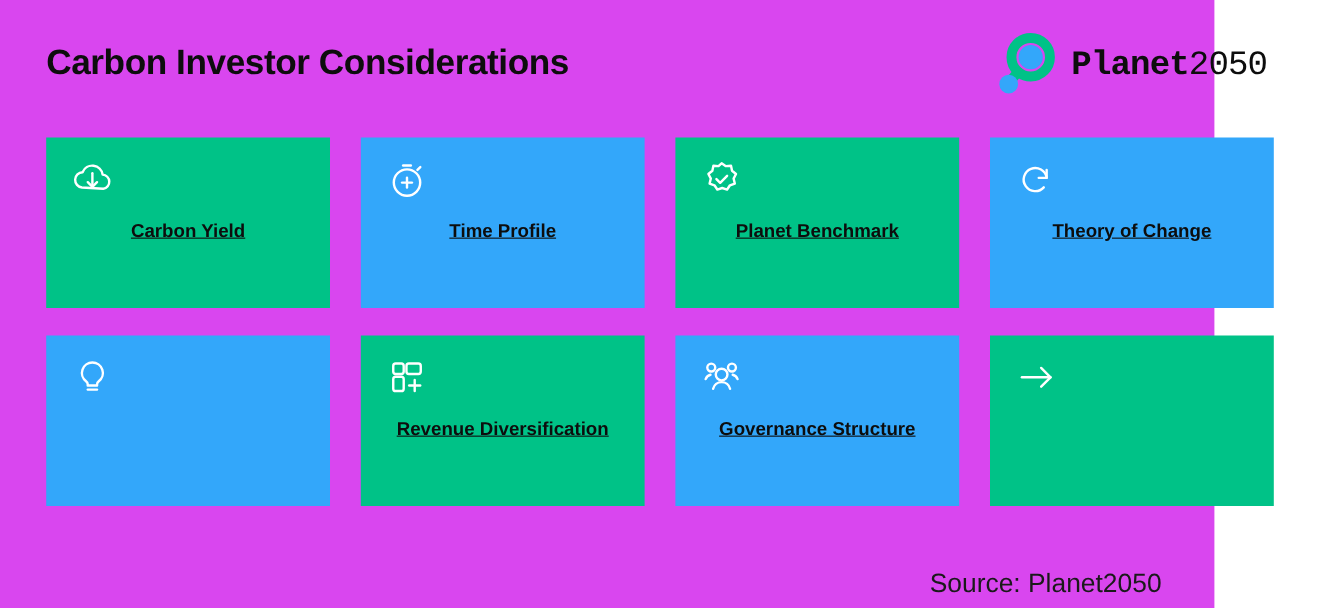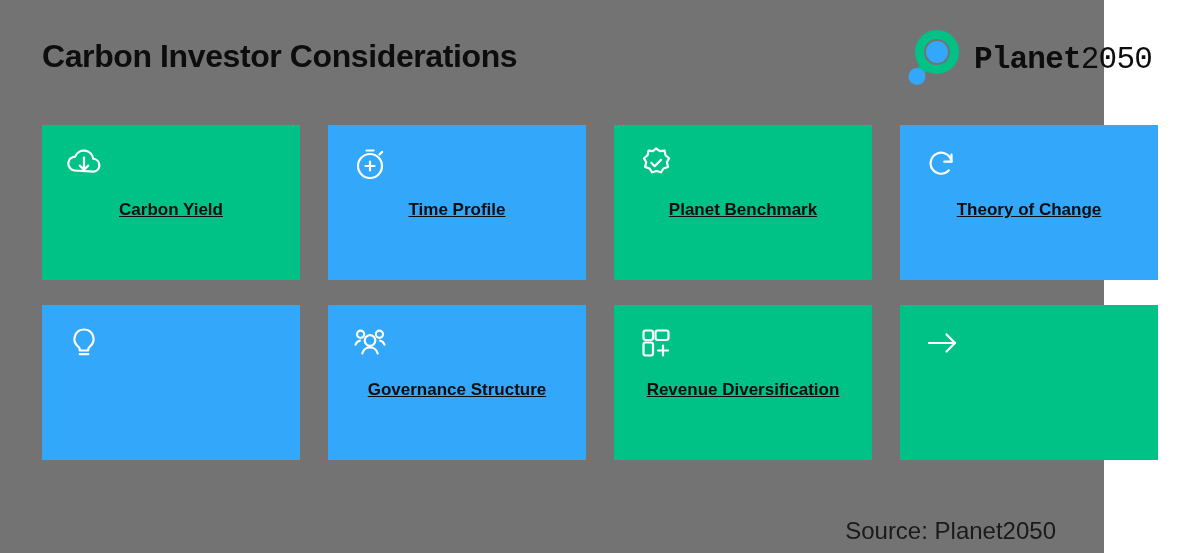--- a/index.html
+++ b/index.html
@@ -7,21 +7,21 @@
     width: 1200px;
     height: 553px;
     background: #ffffff;
     font-family: "Liberation Sans", sans-serif;
     overflow: hidden;
   }
   .page {
     position: relative;
     width: 1104px;
     height: 553px;
-    background: #737373;
+    background: #d946ef;
   }
 
   
   .header {
     position: absolute;
     left: 0; top: 0;
     width: 1200px;
     height: 110px;
   }
   .page-title {
@@ -195,50 +195,50 @@
 
     <div class="card blue">
       <span class="card-icon">
         <svg viewBox="0 0 44 44" fill="none" stroke="#ffffff" stroke-width="2.2" stroke-linecap="round" stroke-linejoin="round">
           <path d="M22 8.5a9.5 9.5 0 0 0-5.8 17.03c1.0.8 1.55 1.7 1.55 2.7v1.27h8.5v-1.27c0-1 .55-1.9 1.55-2.7A9.5 9.5 0 0 0 22 8.5z"></path>
           <path d="M17.8 33.2h8.4"></path>
         </svg>
       </span>
     </div>
 
+    <div class="card green">
+      <span class="card-icon">
+        <svg viewBox="0 0 44 44" fill="none" stroke="#ffffff" stroke-width="2.2" stroke-linecap="round" stroke-linejoin="round">
+          <rect x="9.5" y="9.5" width="9.5" height="9.5" rx="2.2"></rect>
+          <rect x="21.5" y="9.5" width="13" height="9.5" rx="2.2"></rect>
+          <rect x="9.5" y="21.5" width="9.5" height="13" rx="2.2"></rect>
+          <path d="M29 24.5v10"></path>
+          <path d="M24 29.5h10"></path>
+        </svg>
+      </span>
+      <span class="card-label">Revenue Diversification</span>
+    </div>
+
     <div class="card blue">
       <span class="card-icon">
         <svg viewBox="0 0 44 44" fill="none" stroke="#ffffff" stroke-width="2.2" stroke-linecap="round" stroke-linejoin="round">
           <circle cx="22" cy="19.5" r="5.3"></circle>
           <path d="M14.3 32.5a7.9 7.9 0 0 1 15.4 0"></path>
           <circle cx="12.6" cy="13.2" r="3.6"></circle>
           <circle cx="31.4" cy="13.2" r="3.6"></circle>
           <path d="M7.5 23.6a6.2 6.2 0 0 1 4.4-3.9"></path>
           <path d="M36.5 23.6a6.2 6.2 0 0 0-4.4-3.9"></path>
         </svg>
       </span>
       <span class="card-label">Governance Structure</span>
     </div>
 
     <div class="card green">
       <span class="card-icon">
         <svg viewBox="0 0 44 44" fill="none" stroke="#ffffff" stroke-width="2.2" stroke-linecap="round" stroke-linejoin="round">
-          <rect x="9.5" y="9.5" width="9.5" height="9.5" rx="2.2"></rect>
-          <rect x="21.5" y="9.5" width="13" height="9.5" rx="2.2"></rect>
-          <rect x="9.5" y="21.5" width="9.5" height="13" rx="2.2"></rect>
-          <path d="M29 24.5v10"></path>
-          <path d="M24 29.5h10"></path>
-        </svg>
-      </span>
-      <span class="card-label">Revenue Diversification</span>
-    </div>
-
-    <div class="card green">
-      <span class="card-icon">
-        <svg viewBox="0 0 44 44" fill="none" stroke="#ffffff" stroke-width="2.2" stroke-linecap="round" stroke-linejoin="round">
           <path d="M9 22h26"></path>
           <path d="M26.5 13.5 35 22l-8.5 8.5"></path>
         </svg>
       </span>
     </div>
 
   </div>
 
   <div class="source">Source: Planet2050</div>
 

